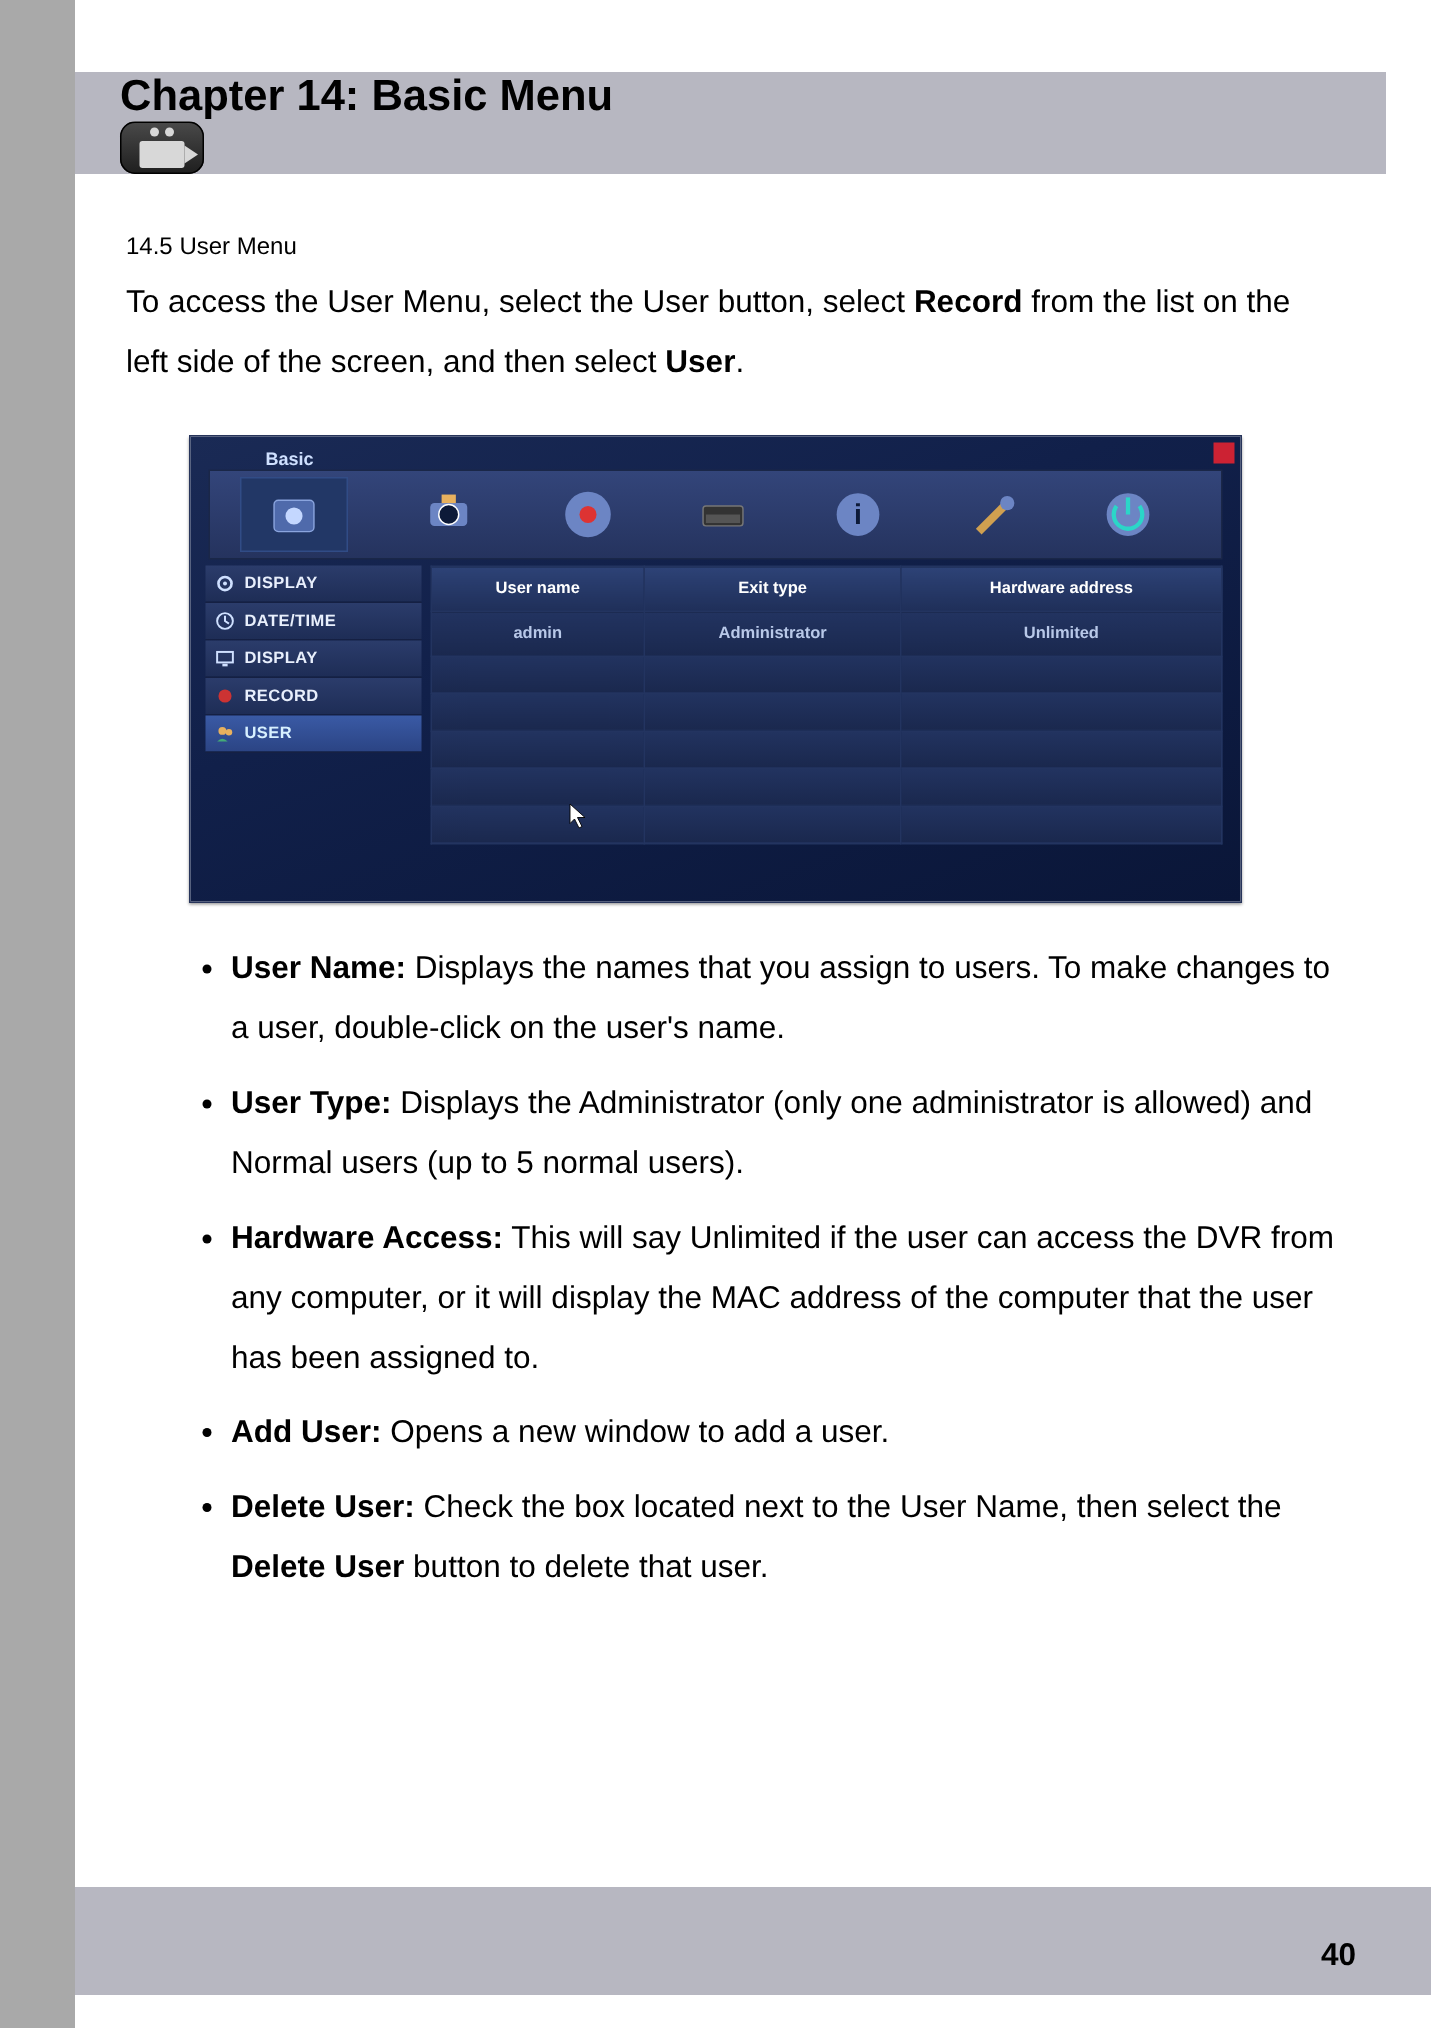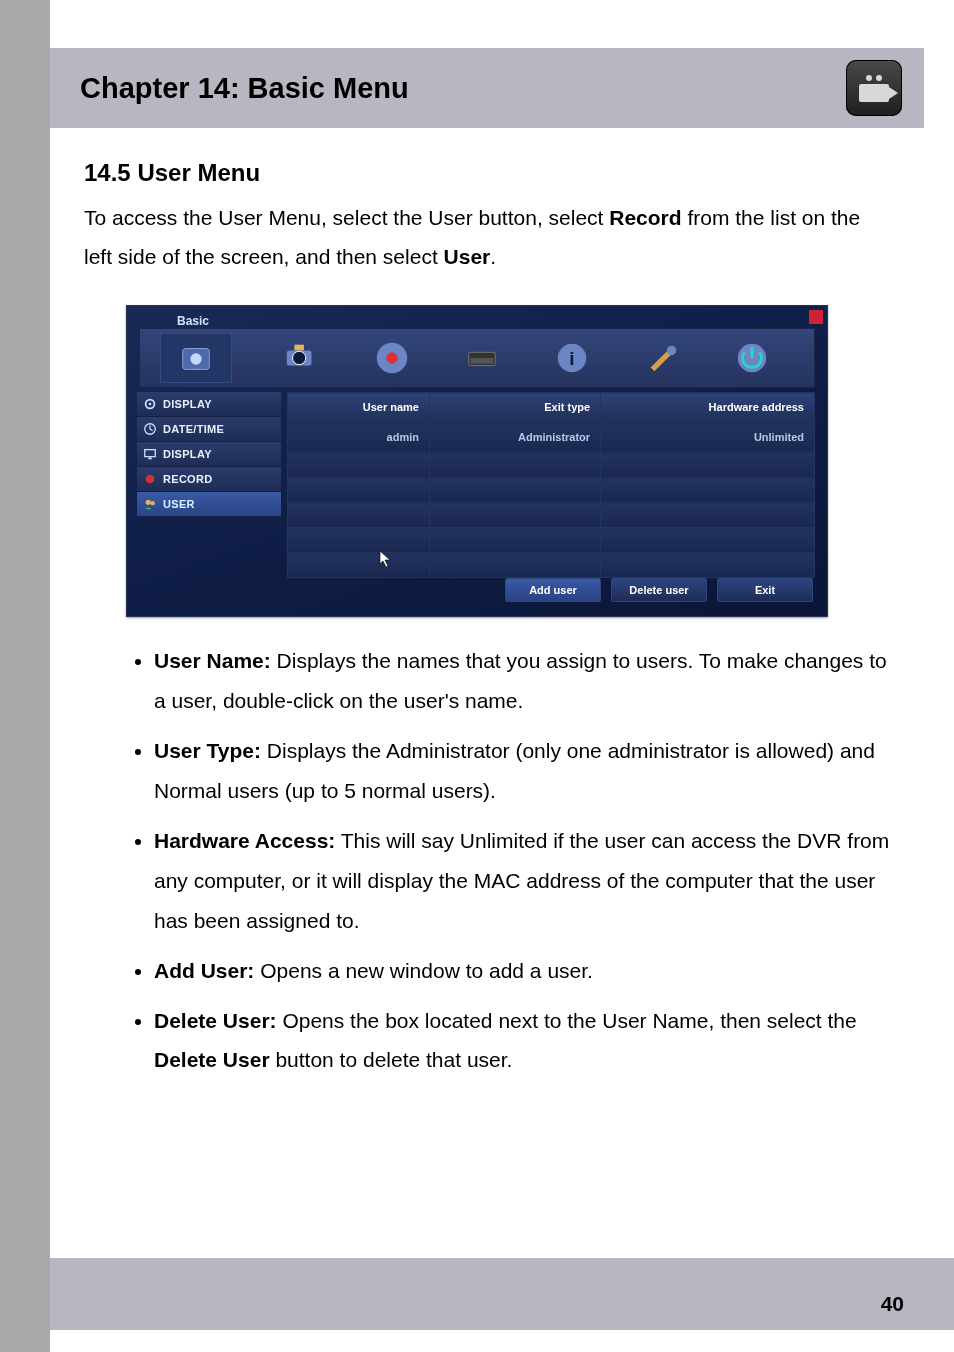--- a/index.html
+++ b/index.html
@@ -19,27 +19,28 @@
   .left-margin {
     position: absolute;
     left: 0; top: 0; bottom: 0;
     width: 50px;
     background: #a9a9a9;
   }
   
   .header-bar {
     position: absolute;
     left: 50px; right: 30px; top: 48px;
-    height: 80px;
+    height: 68px;
     background: #b7b7c1;
     display: flex;
-    align-items: center;
+    align-items: flex-start;
     justify-content: space-between;
     padding: 0 22px 0 30px;
     box-sizing: border-box;
+    flex-direction: column;
   }
   .header-bar h1 {
     font-family: Arial, Helvetica, sans-serif;
     font-size: 29px;
     font-weight: bold;
     margin: 0;
     color: #000;
   }
   .header-icon {
     width: 56px; height: 56px;
@@ -57,22 +58,22 @@
   .header-icon .cam { width:30px; height:18px; background:#d8d8d8; position:relative; border-radius:2px;}
   .header-icon .cam::after { content:""; position:absolute; right:-9px; top:3px; border-left:9px solid #d8d8d8; border-top:6px solid transparent; border-bottom:6px solid transparent;}
   
   .content {
     position: absolute;
     left: 84px; right: 60px; top: 150px;
     font-size: 21px;
     line-height: 1.9;
   }
   .section-title {
-    font-weight: bold;
-    font-size: 24px;
+    font-weight: normal;
+    font-size: 16px;
   }
   .para { margin: 2px 0 20px 0; }
   ul.bullets { list-style: disc; padding-left: 70px; margin: 24px 0 0 0; }
   ul.bullets li { margin-bottom: 10px; }
   ul.bullets li .term { font-weight: bold; }
   .page-num {
     position: absolute;
     right: 50px; bottom: 36px;
     font-weight: bold;
     font-size: 21px;
@@ -119,21 +120,21 @@
     border-bottom:1px solid #152043;
   }
   .side-item.sel { background: linear-gradient(#3a5aa5, #2b4484); color:#d7f0ff;}
   .side-icon { width:14px; height:14px; display:inline-block; }
   .user-table {
     position: absolute; left: 160px; right: 12px; top: 86px;
     border-collapse: collapse; width: calc(100% - 172px);
     font-size: 11px; color:#e8effc;
   }
   .user-table th, .user-table td {
-    border: 1px solid #233460; padding: 4px 10px; text-align:right;
+    border: 1px solid #233460; padding: 4px 10px; text-align:center;
     background: linear-gradient(#223360, #1a284e);
     height: 16px;
     font-weight: bold;
   }
   .user-table th { color:#ffffff; background: linear-gradient(#2d4276, #1f2f59);}
   .user-table td.muted { color:#b8c8e8; font-weight:bold;}
   .cursor {
     position:absolute; left: 252px; bottom: 48px; width:14px;height:18px;
   }
   .dvr-footer {
@@ -286,41 +287,36 @@
               <td></td>
               <td></td>
             </tr>
       </tbody>
         </table>
 
       <svg class="cursor" viewBox="0 0 14 18">
           <path d="M1 1 L1 14 L4 11 L7 17 L9 16 L6 10 L11 10 Z" fill="#fff" stroke="#000" stroke-width="0.6"></path>
         </svg>
 
-      <div class="dvr-footer">
-        <div class="dvr-btn alt">Add user</div>
-        <div class="dvr-btn">Delete user</div>
-        <div class="dvr-btn">Exit</div>
-      </div>
     </div>
 
     <ul class="bullets">
       <li>
         <span class="term">User Name:</span><span> Displays the names that you assign to users. To make changes to a user, double-click on the user's name.</span>
       </li>
       <li>
         <span class="term">User Type:</span><span> Displays the Administrator (only one administrator is allowed) and Normal users (up to 5 normal users).</span>
       </li>
       <li>
         <span class="term">Hardware Access:</span><span> This will say Unlimited if the user can access the DVR from any computer, or it will display the MAC address of the computer that the user has been assigned to.</span>
       </li>
       <li>
         <span class="term">Add User:</span><span> Opens a new window to add a user.</span>
       </li>
       <li>
-        <span class="term">Delete User:</span><span> Opens the box located next to the User Name, then select the </span><strong>Delete User</strong><span> button to delete that user.</span>
+        <span class="term">Delete User:</span><span> Check the box located next to the User Name, then select the </span><strong>Delete User</strong><span> button to delete that user.</span>
       </li>
     </ul>
   </div>
 
   <div class="bottom-bar"></div>
   <div class="page-num">40</div>
 </div>
 
 </body></html>

